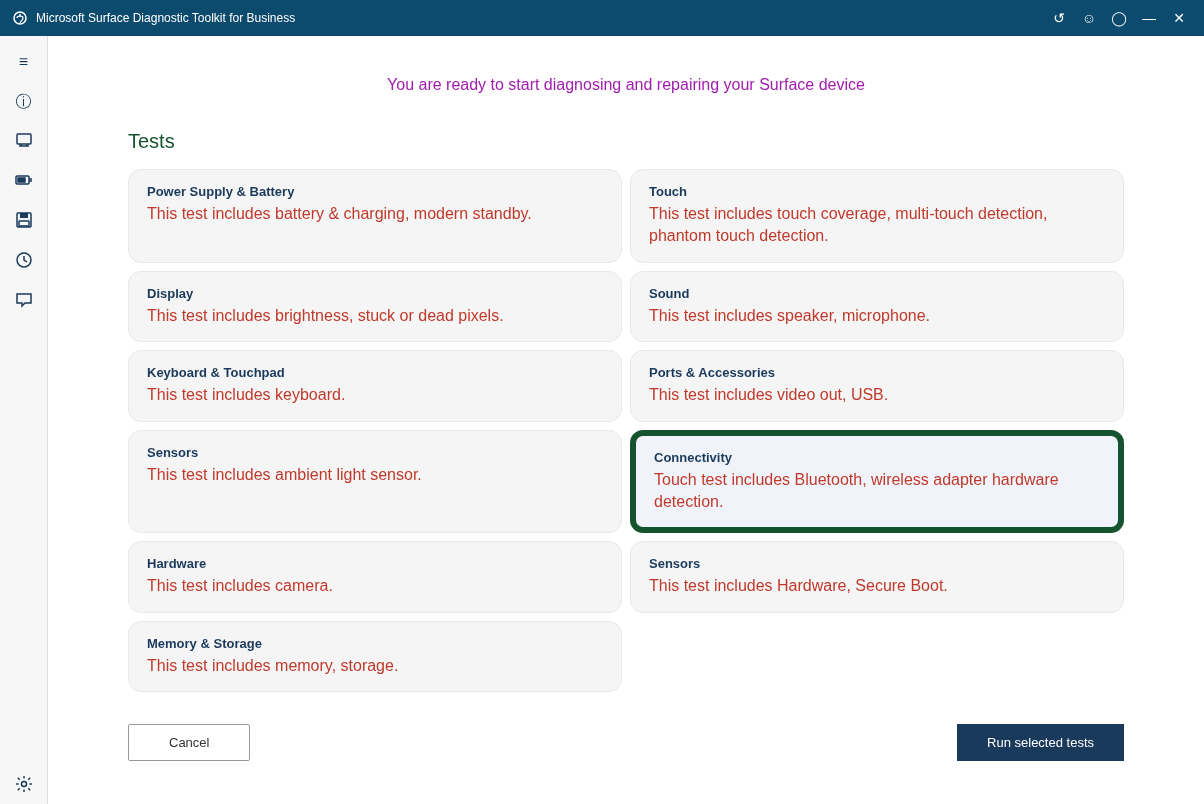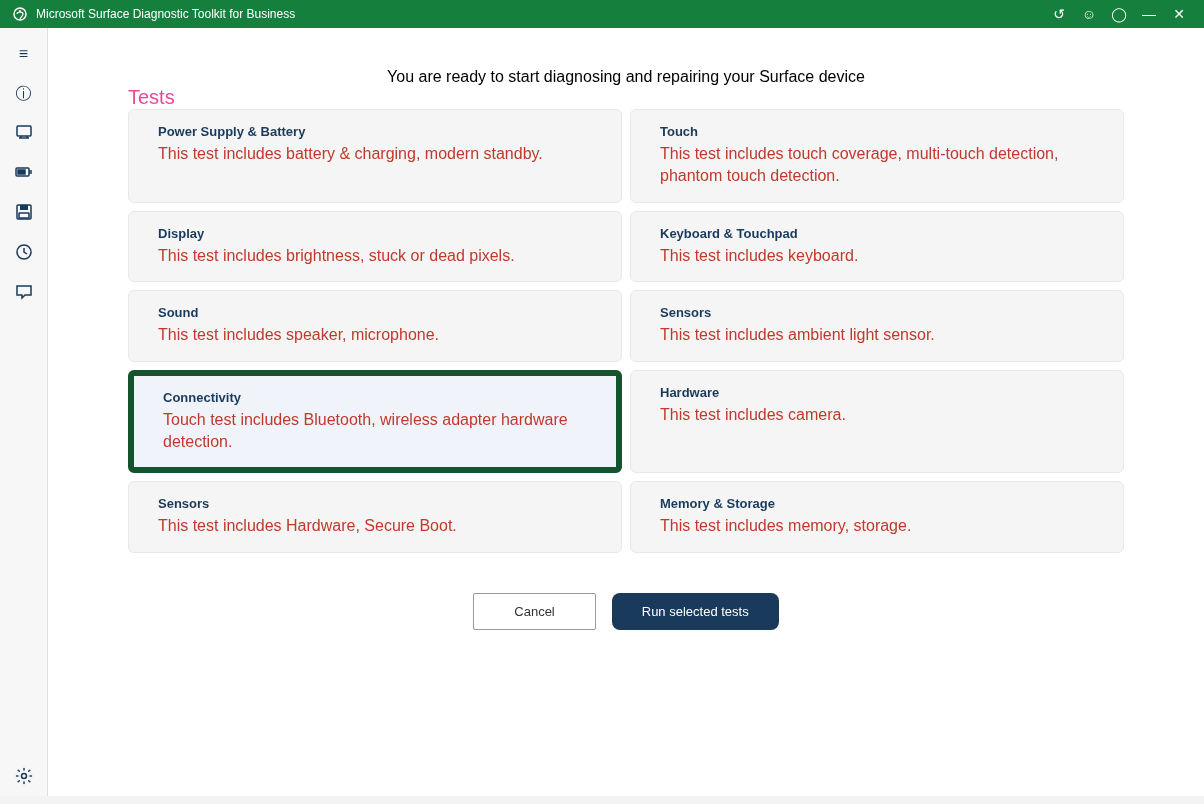--- a/index.html
+++ b/index.html
@@ -6,22 +6,22 @@
     body {
       font-family: 'Segoe UI', Arial, sans-serif;
       background: #f3f3f3;
       width: 1204px;
       height: 804px;
       overflow: hidden;
     }
 
     
     .title-bar {
-      background: #15803d;
-      height: 28px;
+      background: #0c4a6e;
+      height: 36px;
       display: flex;
       align-items: center;
       padding: 0 12px;
       color: white;
       font-size: 12px;
     }
     .title-bar-icon {
       width: 16px;
       height: 16px;
       margin-right: 8px;
@@ -82,87 +82,88 @@
     .sidebar-spacer { flex: 1; }
 
     
     .main-content {
       flex: 1;
       padding: 40px 80px;
       overflow-y: auto;
     }
 
     .page-subtitle {
-      color: #000000;
+      color: #a21caf;
       font-size: 16px;
       font-weight: 400;
       text-align: center;
+      margin-bottom: 36px;
     }
 
     .section-title {
-      color: #ec4899;
+      color: #14532d;
       font-size: 20px;
       font-weight: 400;
-      margin-bottom: 0;
+      margin-bottom: 16px;
     }
 
     .tests-grid {
       display: grid;
       grid-template-columns: 1fr 1fr;
       gap: 8px;
       margin-bottom: 32px;
     }
 
     .test-card {
       background: #f5f5f5;
       border: 1px solid #e8e8e8;
-      padding: 14px 29px;
-      cursor: pointer;
-      border-radius: 6px;
+      padding: 14px 18px;
+      cursor: pointer;
+      border-radius: 13px;
     }
     .test-card.selected {
       background: #f0f4fa;
       border: 6px solid #14532d;
     }
     .test-card-title {
       color: #1a3a5c;
       font-size: 13px;
       font-weight: 600;
       margin-bottom: 4px;
     }
     .test-card-desc {
       color: #c0392b;
       font-size: 16px;
       line-height: 1.4;
     }
 
     
     .bottom-actions {
       display: flex;
-      justify-content: center;
+      justify-content: space-between;
       gap: 16px;
       margin-top: 8px;
     }
     .btn-cancel {
       padding: 10px 40px;
       border: 1px solid #999;
       background: white;
       color: #333;
       font-size: 13px;
       cursor: pointer;
       border-radius: 2px;
     }
     .btn-run {
       padding: 10px 30px;
       border: none;
       background: #1a3a5c;
       color: white;
       font-size: 13px;
       cursor: pointer;
-      border-radius: 8px;
+      border-radius: 0;
     }
   </style>
 </head>
 <body>
 
 <div class="title-bar">
   <div class="title-bar-icon">
     <svg width="16" height="16" viewBox="0 0 16 16" fill="white">
       <circle cx="8" cy="8" r="6" fill="none" stroke="white" stroke-width="1.5"></circle>
       <path d="M5 8 C5 5.5 11 5.5 11 8 S8 11.5 8 13" fill="none" stroke="white" stroke-width="1.2"></path>
@@ -257,27 +258,31 @@
       <div class="test-card">
         <div class="test-card-title">Touch</div>
         <div class="test-card-desc">This test includes touch coverage, multi-touch detection, phantom touch detection.</div>
       </div>
 
       <div class="test-card">
         <div class="test-card-title">Display</div>
         <div class="test-card-desc">This test includes brightness, stuck or dead pixels.</div>
       </div>
       <div class="test-card">
+        <div class="test-card-title">Sound</div>
+        <div class="test-card-desc">This test includes speaker, microphone.</div>
+      </div>
+
+      <div class="test-card">
         <div class="test-card-title">Keyboard &amp; Touchpad</div>
         <div class="test-card-desc">This test includes keyboard.</div>
       </div>
-
-      <div class="test-card">
-        <div class="test-card-title">Sound</div>
-        <div class="test-card-desc">This test includes speaker, microphone.</div>
+      <div class="test-card">
+        <div class="test-card-title">Ports &amp; Accessories</div>
+        <div class="test-card-desc">This test includes video out, USB.</div>
       </div>
 
       <div class="test-card">
         <div class="test-card-title">Sensors</div>
         <div class="test-card-desc">This test includes ambient light sensor.</div>
       </div>
       <div class="test-card selected">
         <div class="test-card-title">Connectivity</div>
         <div class="test-card-desc">Touch test includes Bluetooth, wireless adapter hardware detection.</div>
       </div>

